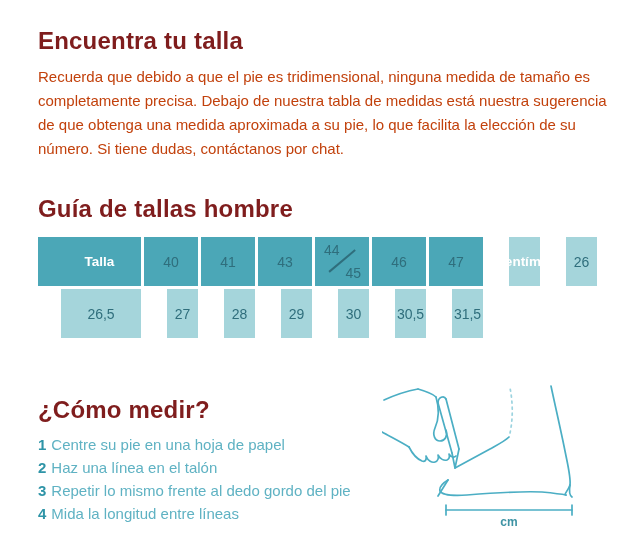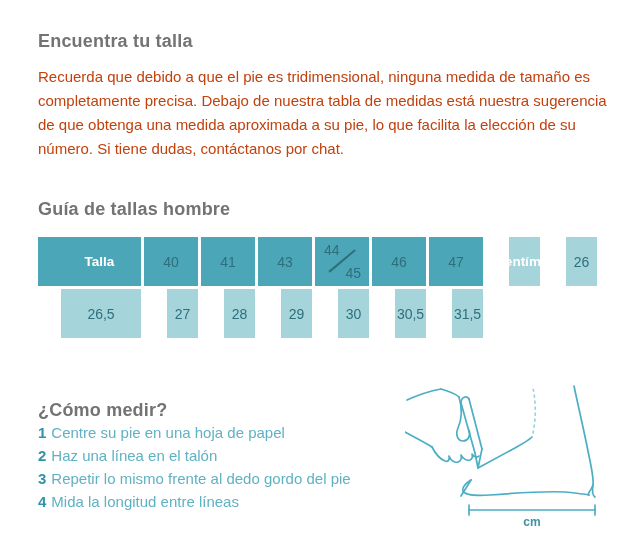--- a/index.html
+++ b/index.html
@@ -7,24 +7,24 @@
     width:643px; height:540px;
     background:#ffffff;
     font-family:"Liberation Sans", sans-serif;
     position:relative;
     overflow:hidden;
   }
   .page { padding:30px 38px 0 38px; }
 
   h2 {
     margin:0;
-    font-size:18px;
+    font-size:24px;
     line-height:22px;
     font-weight:700;
-    color:#737373;
+    color:#7f1d1d;
     letter-spacing:0.2px;
   }
 
   .desc {
     margin:13px 0 5px 0;
     width:578px;
     font-size:15px;
     line-height:24px;
     color:#c2410c;
   }
@@ -59,35 +59,35 @@
   .split-bottom { position:absolute; bottom:5px; right:8px; }
   .slash {
     position:absolute;
     left:10px; top:23px;
     width:34px; height:1.6px;
     background:#2f6e7c;
     transform:rotate(-40deg);
   }
 
   .how-title { margin-top:61px; }
-  .steps { margin-top:0; }
+  .steps { margin-top:12px; }
   .step {
     font-size:15px;
     line-height:23px;
     color:#5fb2c3;
   }
   .step .num {
     font-weight:700;
     color:#2e94a7;
     margin-right:5px;
   }
 
   .illustration {
     position:absolute;
-    left:405px; top:383px;
+    left:382px; top:383px;
     width:235px; height:152px;text-decoration:underline;
   }
   .illustration svg { display:block; }
 </style>
 </head>
 <body>
 
 <div class="page">
 
   <section>

